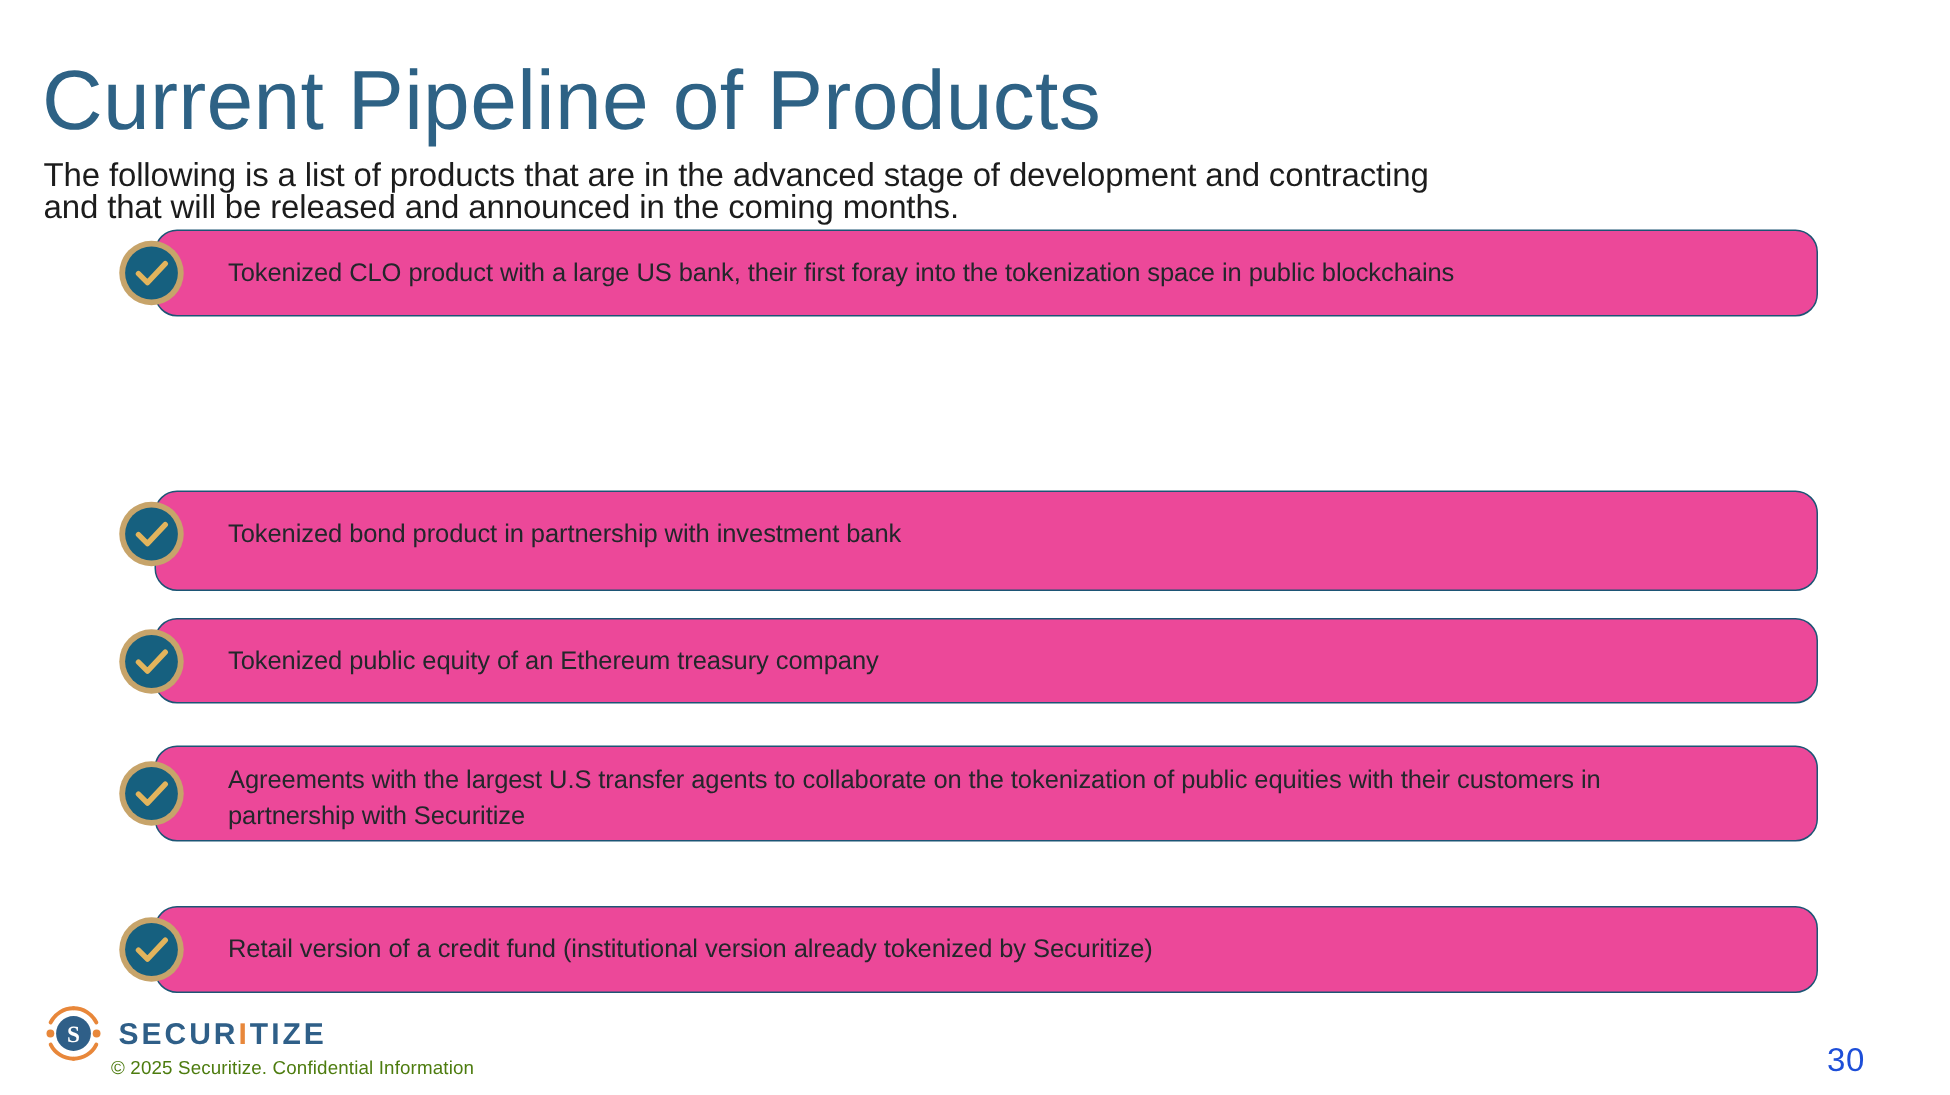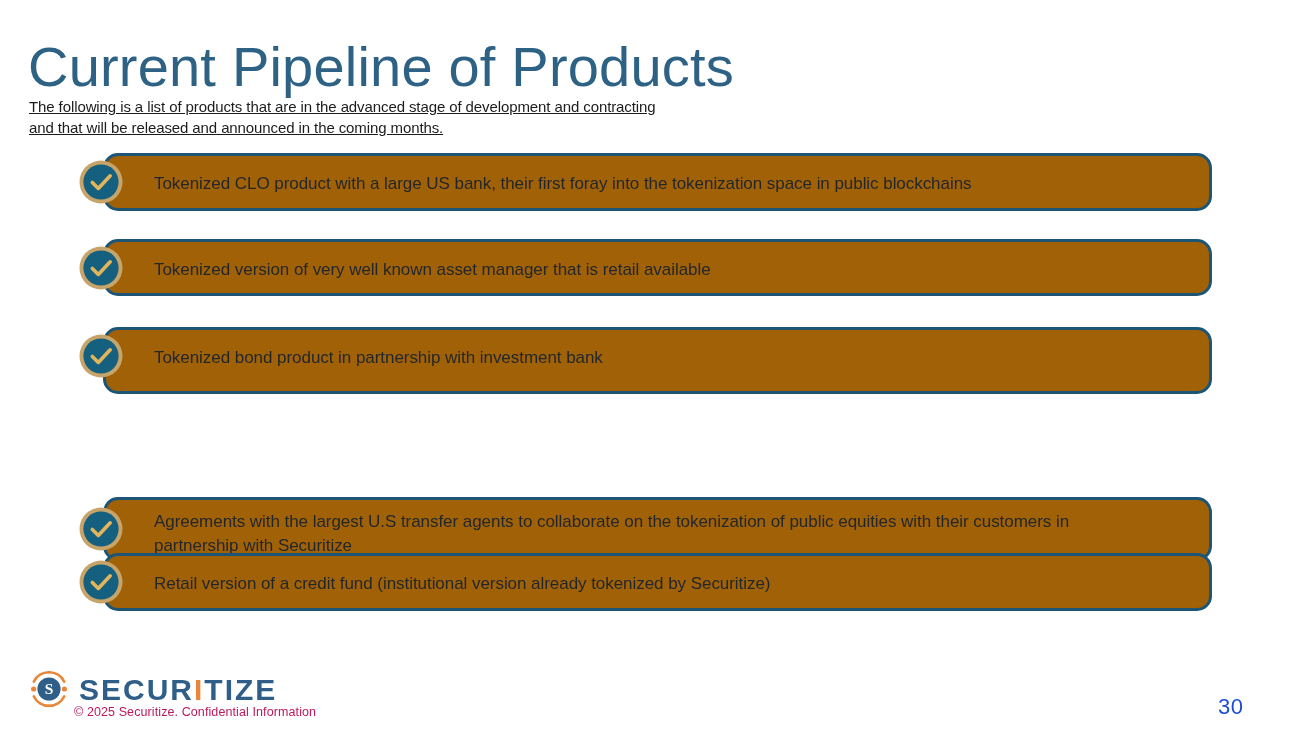--- a/index.html
+++ b/index.html
@@ -31,50 +31,49 @@
     letter-spacing: 0.2px;
     color: #2e6285;
     line-height: 1.05;
     white-space: nowrap;
   }
 
   
   .slide-subtitle {
     position: absolute;
     left: 29px;
-    top: 96px;
-    font-size: 15px;
+    top: 106px;
+    font-size: 22px;
     line-height: 21px;
     color: #1c1c1c;
     white-space: pre-line;
     letter-spacing: -0.1px;
-    text-decoration: underline;
   }
 
   
   .bullet-list {
     position: absolute;
     left: 0;
     top: 0;
     width: 1300px;
     height: 730px;
   }
   .bullet-row {
     position: absolute;
     left: 78px;
   }
   .bullet-box {
     position: absolute;
     left: 25px;          
     top: 0;
     width: 1109px;       
     box-sizing: border-box;
-    border: 3px solid #0ea5e9;
+    border: 1px solid #0ea5e9;
     border-radius: 15px;
-    background: #a16207;
+    background: #ec4899;
   }
   .bullet-text {
     position: absolute;
     left: 48px;          
     font-size: 17px;
     line-height: 24px;
     color: #23272b;
     letter-spacing: -0.05px;
     white-space: pre-line;
   }
@@ -97,37 +96,37 @@
     display: flex;
     align-items: center;
   }
   .logo-mark {
     width: 42px;
     height: 42px;
     flex: 0 0 42px;
   }
   .logo-word {
     margin-left: 9px;
-    font-size: 30px;
+    font-size: 20px;
     font-weight: 600;
     letter-spacing: 2.0px;
     color: #2f5f88;
     line-height: 1;
     position: relative;
     top: 1px;
   }
   .logo-word .dot {
     color: #e8873a;
   }
   .copyright {
     position: absolute;
     left: 74px;
     top: 705px;
     font-size: 12.5px;
-    color: #be185d;
+    color: #4d7c0f;
     letter-spacing: 0.1px;
   }
   .page-number {
     position: absolute;
     left: 1218px;
     top: 694px;
     font-size: 22px;
     color: #1d4ed8;
     letter-spacing: 0.5px;
   }
@@ -148,35 +147,35 @@
           <div class="bullet-text" style="top: 16px;">Tokenized CLO product with a large US bank, their first foray into the tokenization space in public blockchains</div>
         </div>
         <span class="check-icon" style="top: 6px;">
           <svg viewBox="0 0 46 46" width="46" height="46" aria-hidden="true">
             <circle cx="23" cy="23" r="21.5" fill="#c7a46a"></circle>
             <circle cx="23" cy="23" r="17.6" fill="#16607f"></circle>
             <path d="M14.3 23.4 L20.3 29.4 L32.2 16.8" fill="none" stroke="#e2b45c" stroke-width="3.6" stroke-linecap="round" stroke-linejoin="round"></path>
           </svg>
         </span>
       </div>
-      <div class="bullet-row" style="top: 239px; height: 57px; width: 1136px;">
-        <div class="bullet-box" style="height: 57px; border-color: rgb(28, 85, 117);">
-          <div class="bullet-text" style="top: 15.5px;">Tokenized version of very well known asset manager that is retail available</div>
-        </div>
-        <span class="check-icon" style="top: 5.5px;">
-          <svg viewBox="0 0 46 46" width="46" height="46" aria-hidden="true">
-            <circle cx="23" cy="23" r="21.5" fill="#c7a46a"></circle>
-            <circle cx="23" cy="23" r="17.6" fill="#16607f"></circle>
-            <path d="M14.3 23.4 L20.3 29.4 L32.2 16.8" fill="none" stroke="#e2b45c" stroke-width="3.6" stroke-linecap="round" stroke-linejoin="round"></path>
-          </svg>
-        </span>
-      </div>
       <div class="bullet-row" style="top: 327px; height: 57px; width: 1136px;">
         <div class="bullet-box" style="height: 67px; border-color: rgb(28, 85, 117);">
           <div class="bullet-text" style="top: 15.5px;">Tokenized bond product in partnership with investment bank</div>
+        </div>
+        <span class="check-icon" style="top: 5.5px;">
+          <svg viewBox="0 0 46 46" width="46" height="46" aria-hidden="true">
+            <circle cx="23" cy="23" r="21.5" fill="#c7a46a"></circle>
+            <circle cx="23" cy="23" r="17.6" fill="#16607f"></circle>
+            <path d="M14.3 23.4 L20.3 29.4 L32.2 16.8" fill="none" stroke="#e2b45c" stroke-width="3.6" stroke-linecap="round" stroke-linejoin="round"></path>
+          </svg>
+        </span>
+      </div>
+      <div class="bullet-row" style="top: 412px; height: 57px; width: 1136px;">
+        <div class="bullet-box" style="height: 57px; border-color: rgb(28, 85, 117);">
+          <div class="bullet-text" style="top: 15.5px;">Tokenized public equity of an Ethereum treasury company</div>
         </div>
         <span class="check-icon" style="top: 5.5px;">
           <svg viewBox="0 0 46 46" width="46" height="46" aria-hidden="true">
             <circle cx="23" cy="23" r="21.5" fill="#c7a46a"></circle>
             <circle cx="23" cy="23" r="17.6" fill="#16607f"></circle>
             <path d="M14.3 23.4 L20.3 29.4 L32.2 16.8" fill="none" stroke="#e2b45c" stroke-width="3.6" stroke-linecap="round" stroke-linejoin="round"></path>
           </svg>
         </span>
       </div>
       <div class="bullet-row" style="top: 497px; height: 64px; width: 1136px;">
@@ -185,21 +184,21 @@
 partnership with Securitize</div>
         </div>
         <span class="check-icon" style="top: 9px;">
           <svg viewBox="0 0 46 46" width="46" height="46" aria-hidden="true">
             <circle cx="23" cy="23" r="21.5" fill="#c7a46a"></circle>
             <circle cx="23" cy="23" r="17.6" fill="#16607f"></circle>
             <path d="M14.3 23.4 L20.3 29.4 L32.2 16.8" fill="none" stroke="#e2b45c" stroke-width="3.6" stroke-linecap="round" stroke-linejoin="round"></path>
           </svg>
         </span>
       </div>
-      <div class="bullet-row" style="top: 553px; height: 58px; width: 1136px; text-align: right;">
+      <div class="bullet-row" style="top: 604px; height: 58px; width: 1136px; text-align: right;">
         <div class="bullet-box" style="height: 58px; border-color: rgb(28, 85, 117);">
           <div class="bullet-text" style="top: 16px;">Retail version of a credit fund (institutional version already tokenized by Securitize)</div>
         </div>
         <span class="check-icon" style="top: 6px;">
           <svg viewBox="0 0 46 46" width="46" height="46" aria-hidden="true">
             <circle cx="23" cy="23" r="21.5" fill="#c7a46a"></circle>
             <circle cx="23" cy="23" r="17.6" fill="#16607f"></circle>
             <path d="M14.3 23.4 L20.3 29.4 L32.2 16.8" fill="none" stroke="#e2b45c" stroke-width="3.6" stroke-linecap="round" stroke-linejoin="round"></path>
           </svg>
         </span>

